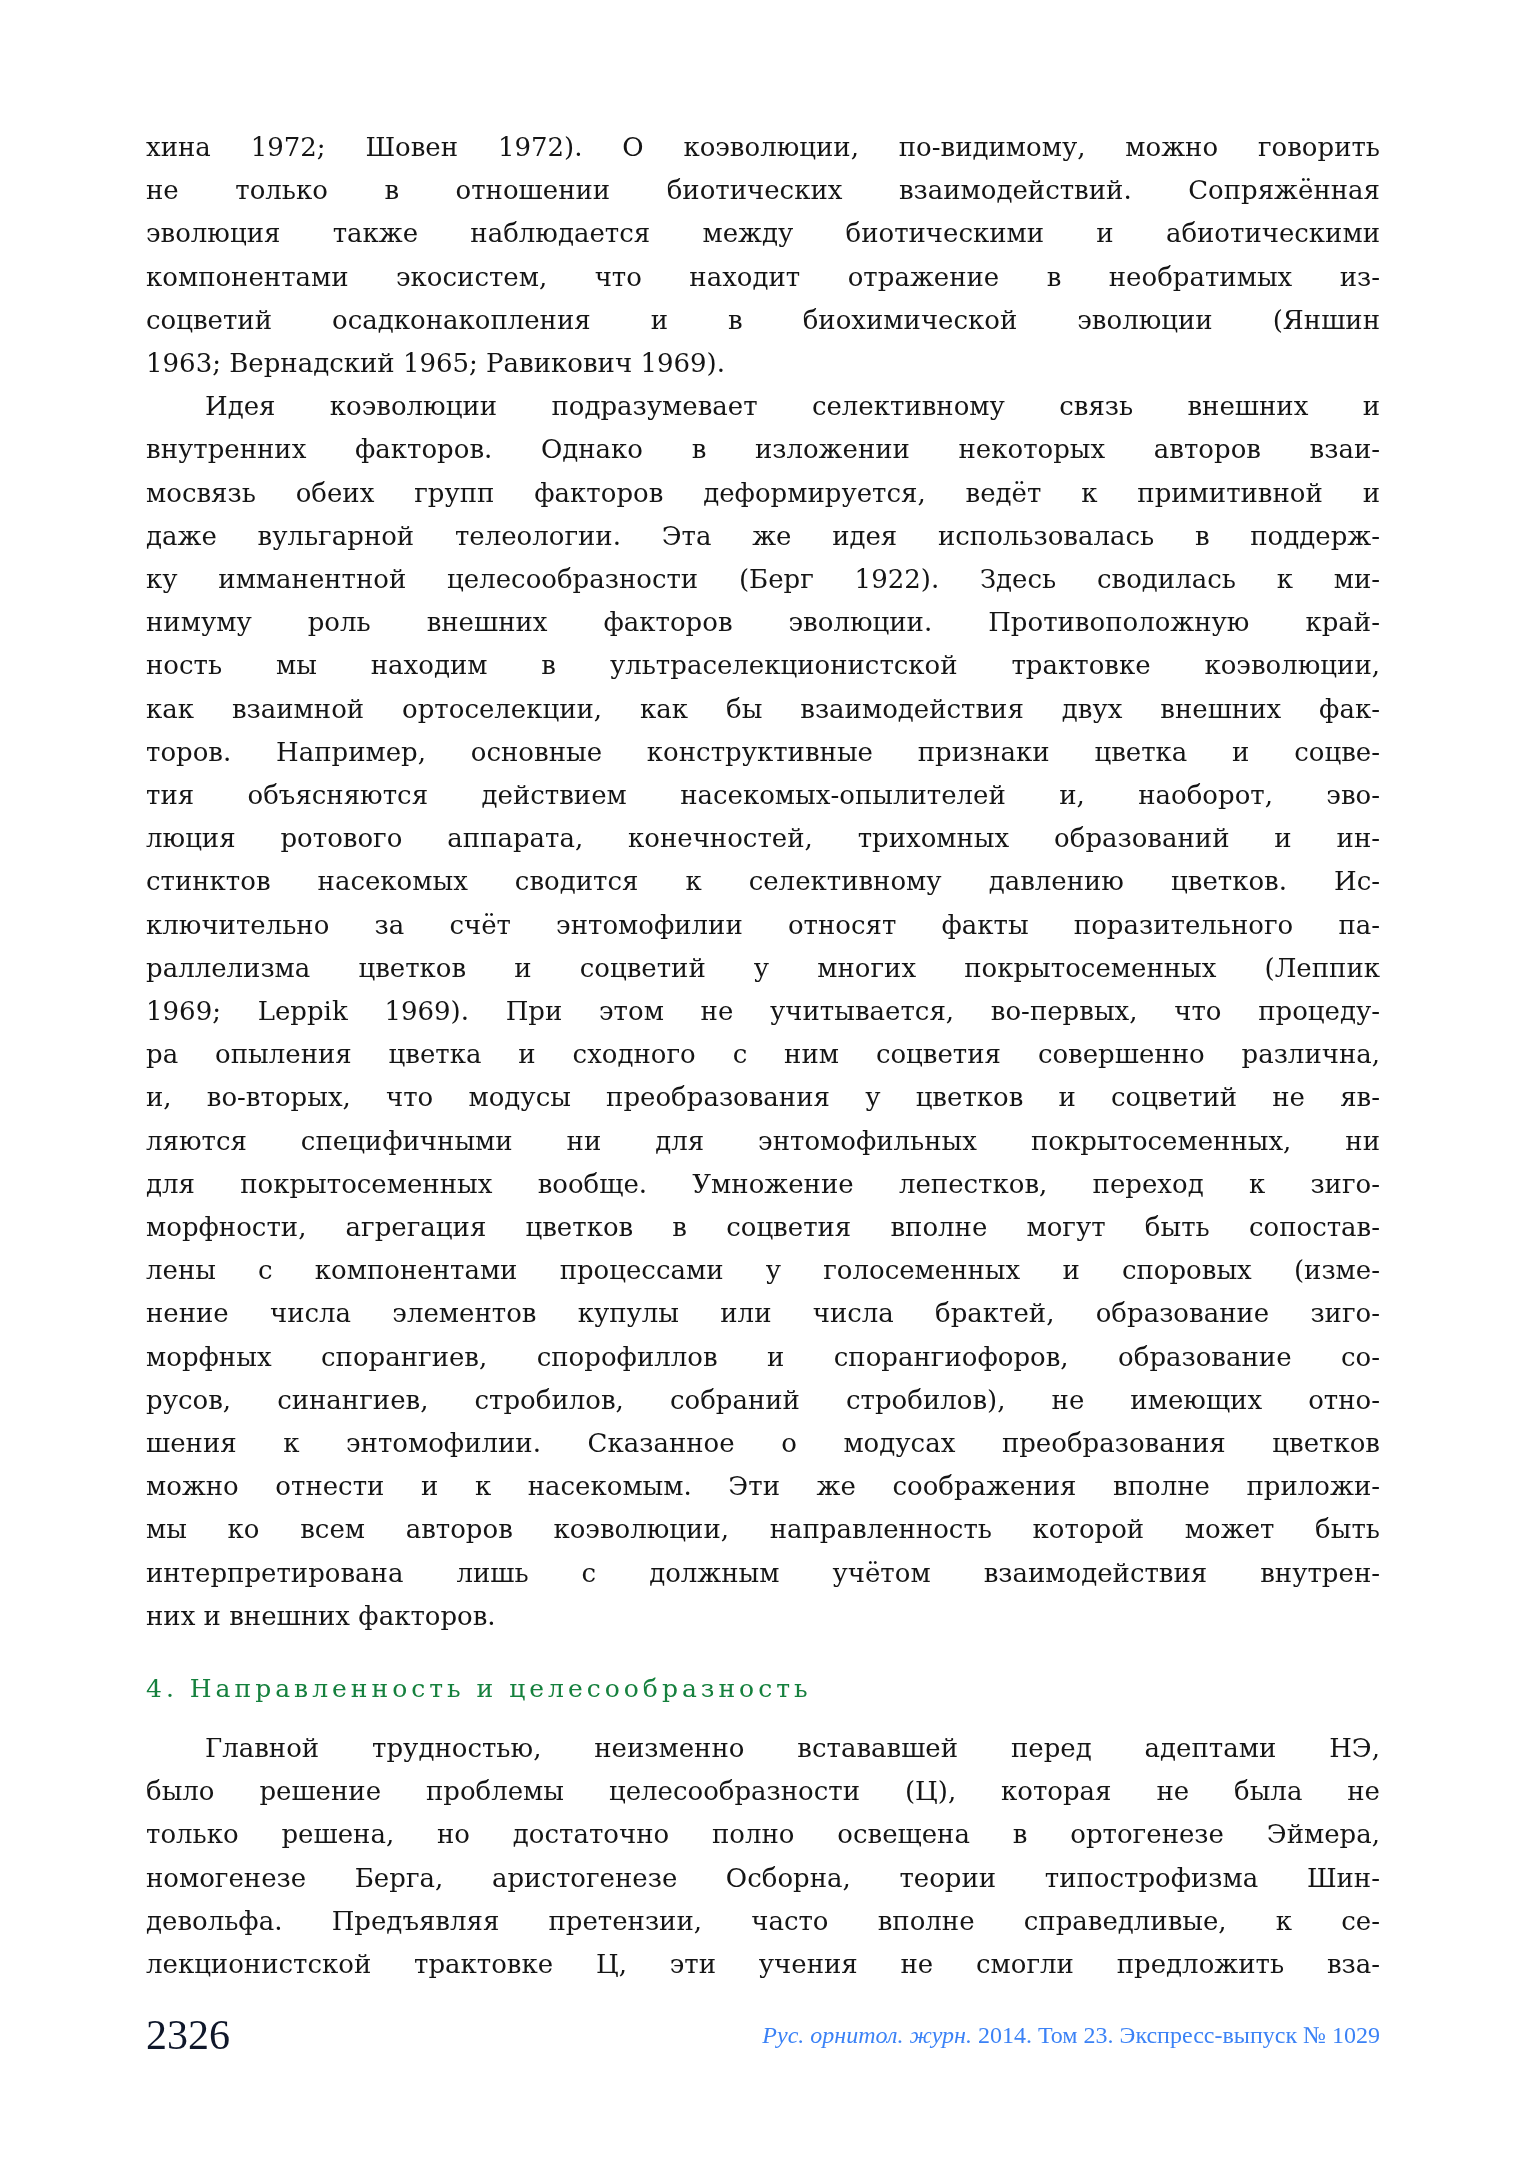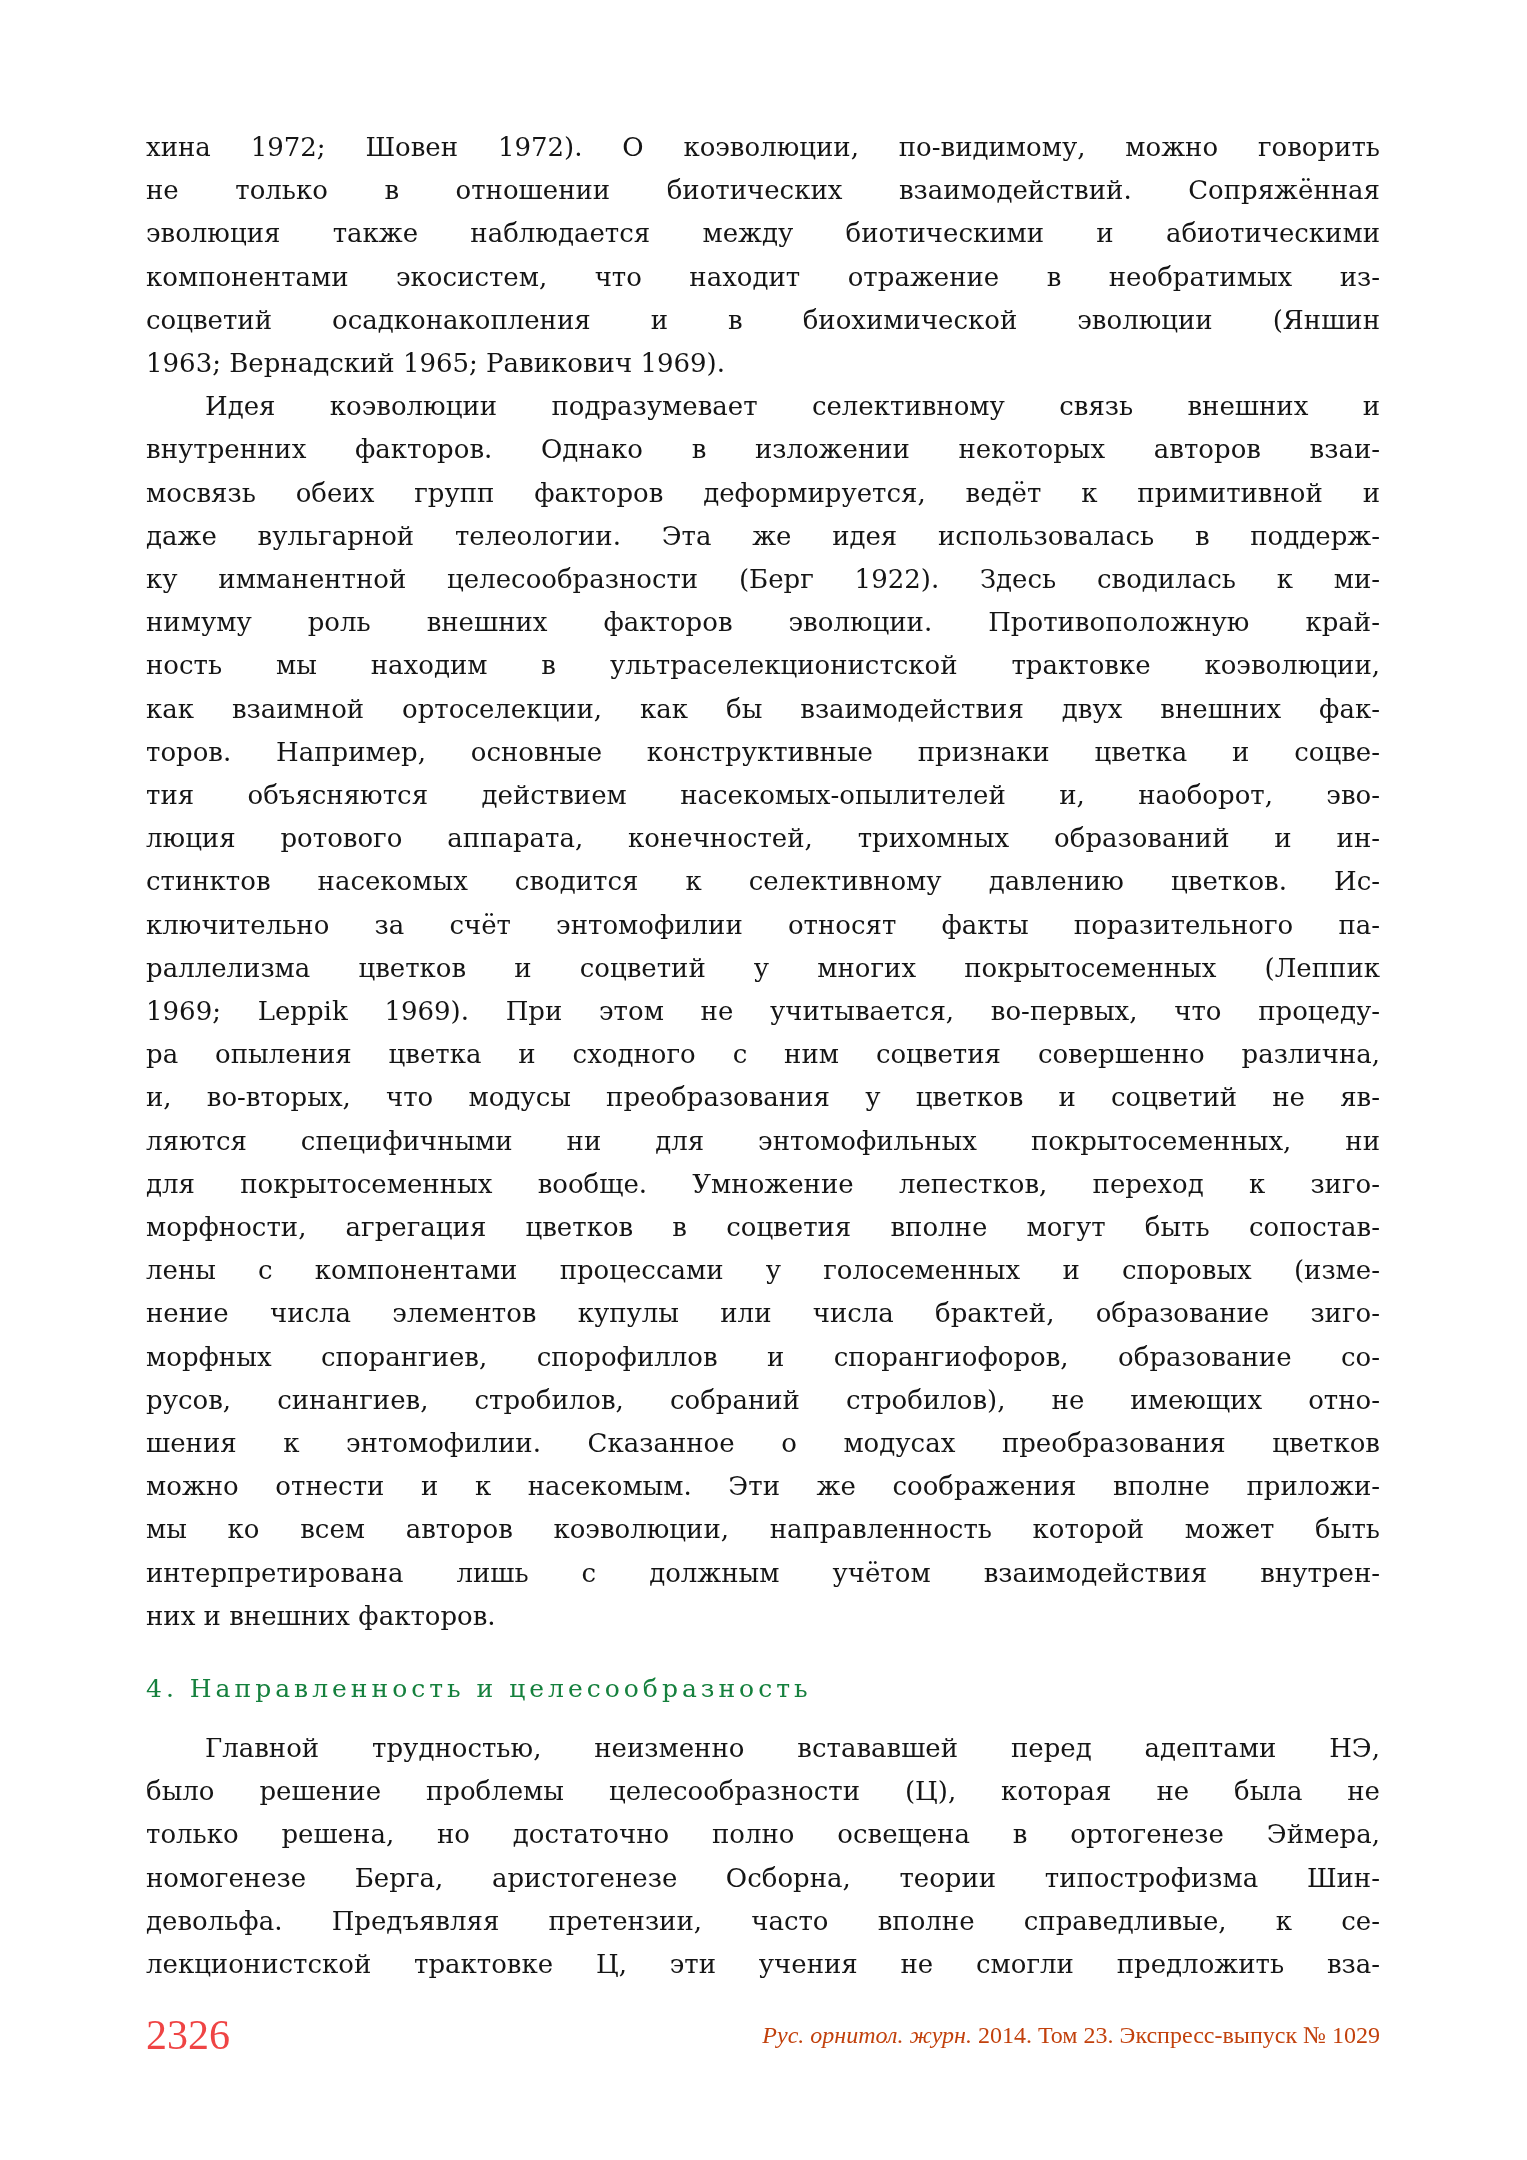--- a/index.html
+++ b/index.html
@@ -14,25 +14,25 @@
   }
   .line.last { text-align-last: left; text-align: left; }
   .line.indent { left: 59px; width: 1175px; }
   .heading {
     position: absolute; left: 0; width: 1234px; text-align: left;
     font-family: "DejaVu Serif", serif; font-size: 25px; line-height: 43px;
     letter-spacing: 0.16em; color: #15803d; white-space: nowrap;
   }
   .footer-page {
     position: absolute; left: 146px; top: 2010px;
-    font-family: "Liberation Serif", serif; font-size: 42px; line-height: 50px; color: #ef4444;
+    font-family: "Liberation Serif", serif; font-size: 42px; line-height: 50px; color: #0f172a;
   }
   .footer-journal {
     position: absolute; right: 147px; top: 2018px;
-    font-family: "Liberation Serif", serif; font-size: 24px; line-height: 34px; color: #c2410c;
+    font-family: "Liberation Serif", serif; font-size: 24px; line-height: 34px; color: #3b82f6;
     white-space: nowrap;
   }
   .footer-journal i { font-style: italic; }
 </style>
 </head>
 <body>
 
 <div class="page">
   <div class="col" id="body-col" style="top: 0px;">
       <div class="line" style="top: 126px;">хина 1972; Шовен 1972). О коэволюции, по-видимому, можно говорить</div>

